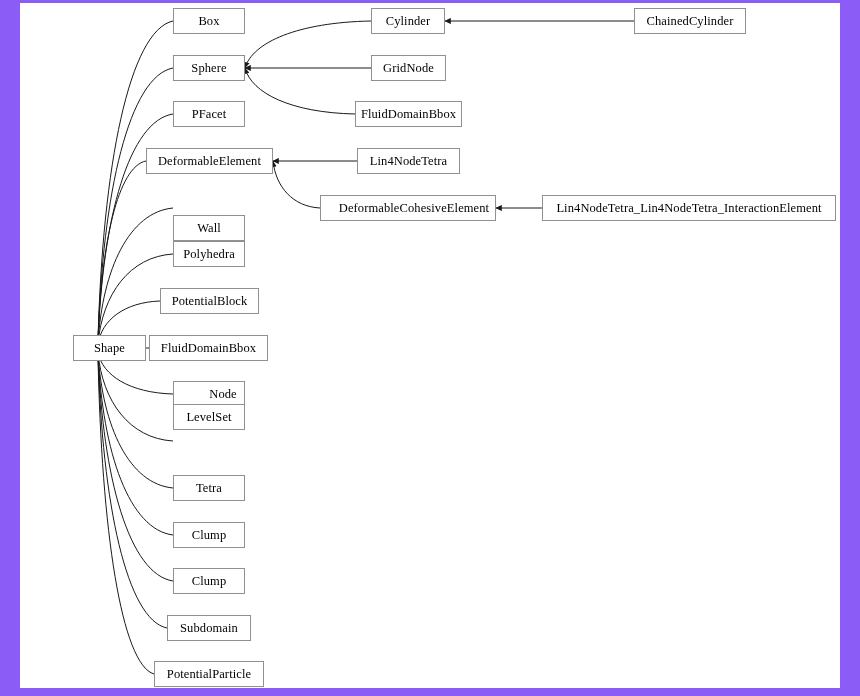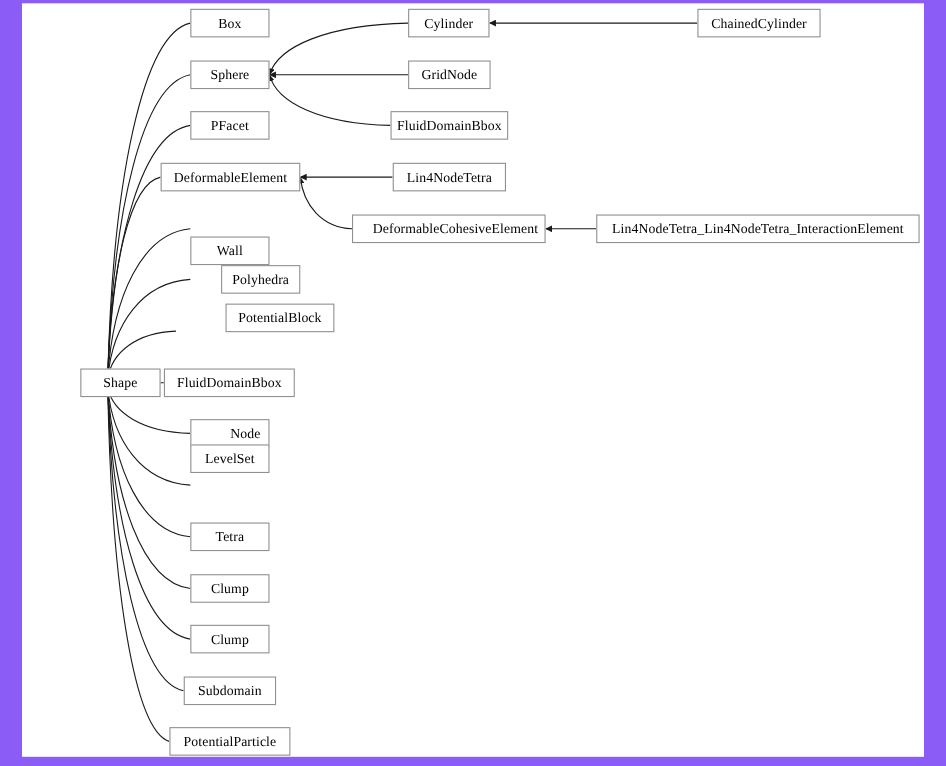--- a/index.html
+++ b/index.html
@@ -120,24 +120,24 @@
       </div>
       <div class="node-box" style="left: 173px; top: 195px; width: 72px; height: 26px; margin-top: 20px;">
         <span class="node-label">Wall</span>
       </div>
       <div class="node-box" style="left: 320px; top: 195px; width: 176px; height: 26px; padding-left: 12px;">
         <span class="node-label">DeformableCohesiveElement</span>
       </div>
       <div class="node-box" style="left: 542px; top: 195px; width: 294px; height: 26px; font-family: Liberation Serif, serif;">
         <span class="node-label">Lin4NodeTetra_Lin4NodeTetra_InteractionElement</span>
       </div>
-      <div class="node-box" style="left: 173px; top: 241px; width: 72px; height: 26px; margin-left: 28px;">
+      <div class="node-box" style="left: 173px; top: 241px; width: 72px; height: 26px;">
         <span class="node-label">Polyhedra</span>
       </div>
-      <div class="node-box" style="left: 160px; top: 276px; width: 99px; height: 26px; margin-left: 45px;">
+      <div class="node-box" style="left: 160px; top: 288px; width: 99px; height: 26px;">
         <span class="node-label">PotentialBlock</span>
       </div>
       <div class="node-box" style="left: 25px; top: 335px; width: 73px; height: 26px; margin-left: 48px;">
         <span class="node-label">Shape</span>
       </div>
       <div class="node-box" style="left: 149px; top: 335px; width: 119px; height: 26px;">
         <span class="node-label">FluidDomainBbox</span>
       </div>
       <div class="node-box" style="left: 173px; top: 381px; width: 72px; height: 26px; padding-left: 28px;">
         <span class="node-label">Node</span>

